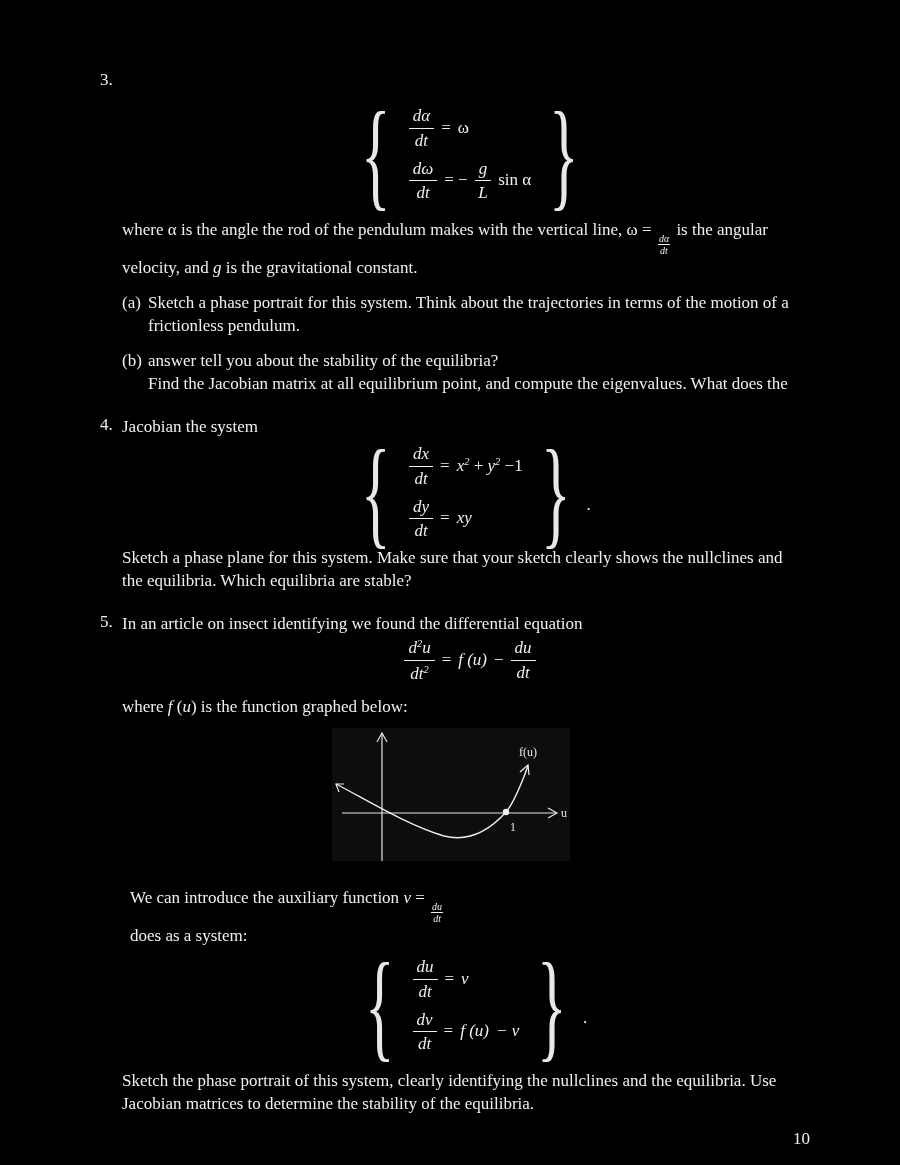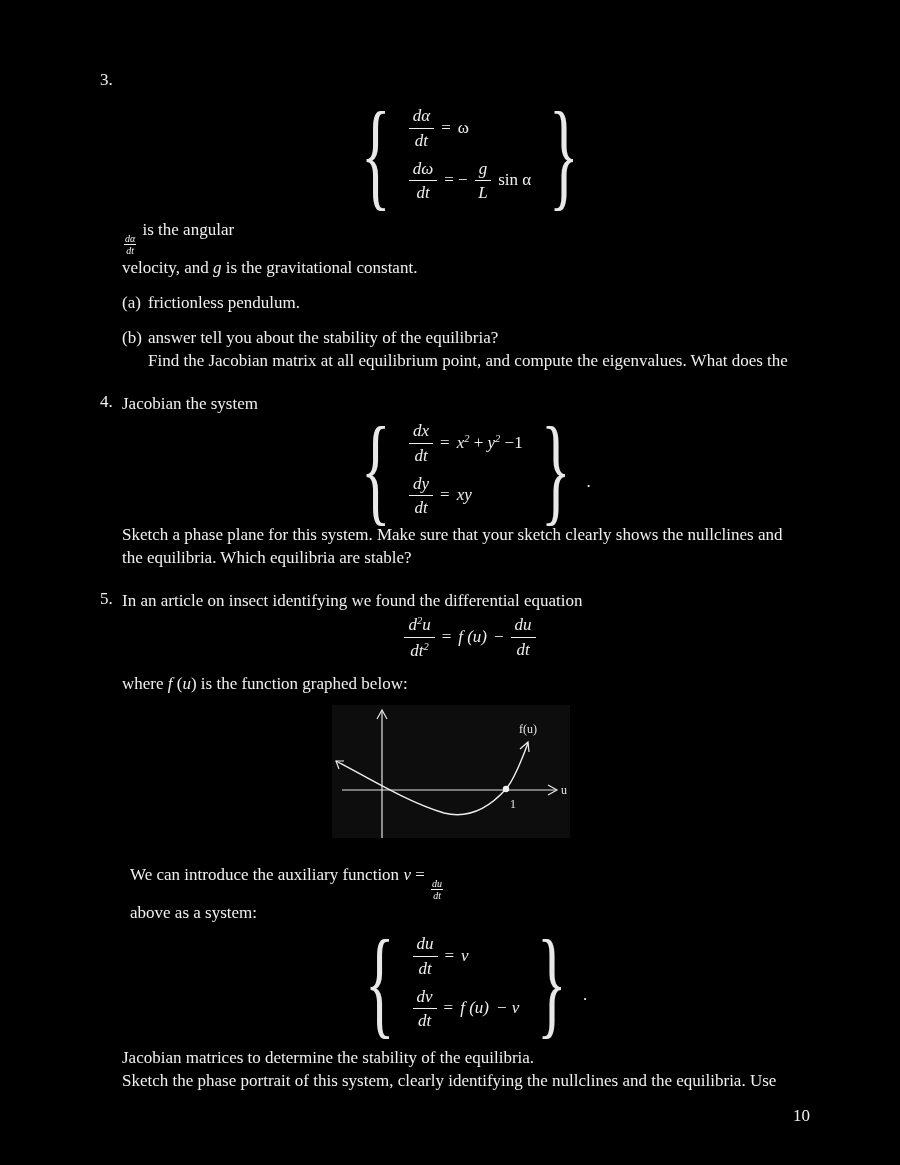--- a/index.html
+++ b/index.html
@@ -76,30 +76,31 @@
             <span class="fn">g</span>
             <span class="fd">L</span>
           </span>
           <span>sin α</span>
         </div>
       </div>
       <span class="brace">}</span>
     </div>
 
     <div class="mt16" style="margin-left:22px;">
-      <div class="line"><span class="ifrac">
+      <div class="line"><span>where α is the angle the rod of the pendulum makes with the vertical line, ω = </span><span class="ifrac">
             <span class="fn">dα</span>
             <span>dt</span>
           </span><span> is the angular</span></div>
       <div class="line"><span>velocity, and </span><span class="it">g</span><span> is the gravitational constant.</span></div>
     </div>
 
     <div class="sub mt12">
       <span class="subnum line">(a)</span>
       <span class="subtext">
+        <div class="line">Sketch a phase portrait for this system. Think about the trajectories in terms of the motion of a</div>
         <div class="line">frictionless pendulum.</div>
       </span>
     </div>
 
     <div class="sub mt12">
       <span class="subnum line">(b)</span>
       <span class="subtext">
         <div class="line">answer tell you about the stability of the equilibria?</div>
         <div class="line">Find the Jacobian matrix at all equilibrium point, and compute the eigenvalues. What does the</div>
       </span>
@@ -180,21 +181,21 @@
         <text x="229" y="89">u</text>
         <text x="187" y="28">f(u)</text>
       </svg>
     </div>
 
     <div class="mt20" style="margin-left:30px;">
       <div class="line"><span>We can introduce the auxiliary function </span><span class="it">v</span><span> = </span><span class="ifrac">
             <span class="fn">du</span>
             <span>dt</span>
           </span></div>
-      <div class="line">above as a system:</div>
+      <div class="line">does as a system:</div>
     </div>
 
     <div class="eq-center sys5">
       <span class="brace">{</span>
       <div class="rows">
         <div class="eqrow">
           <span class="frac it">
             <span class="fn">du</span>
             <span class="fd">dt</span>
           </span>
@@ -209,20 +210,20 @@
           <span>= </span>
           <span class="it">f (u)</span>
           <span class="it">− v</span>
         </div>
       </div>
       <span class="brace">}</span>
       <span class="sys-period">.</span>
     </div>
 
     <div class="mt14" style="margin-left:22px;">
+      <div class="line">Sketch the phase portrait of this system, clearly identifying the nullclines and the equilibria. Use</div>
       <div class="line">Jacobian matrices to determine the stability of the equilibria.</div>
-      <div class="line">Sketch the phase portrait of this system, clearly identifying the nullclines and the equilibria. Use</div>
     </div>
 
     <div class="pagenum line">10</div>
 
   </div>
 </div>
 
 </body></html>

